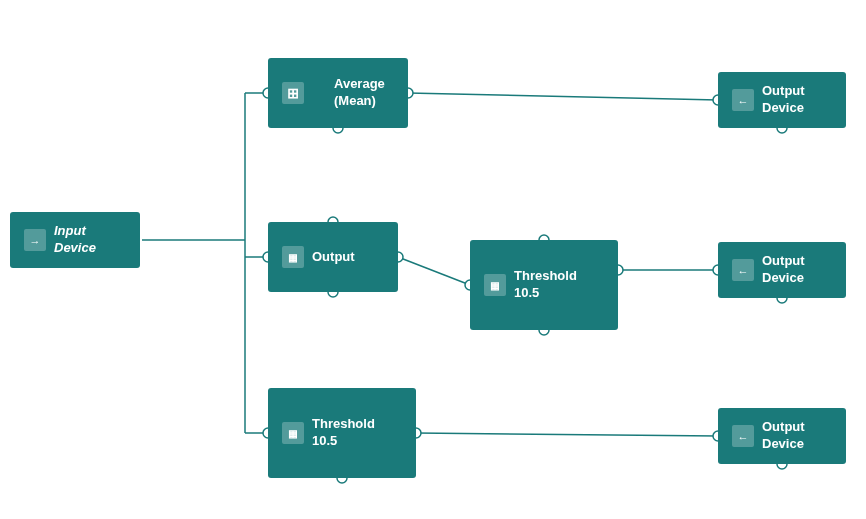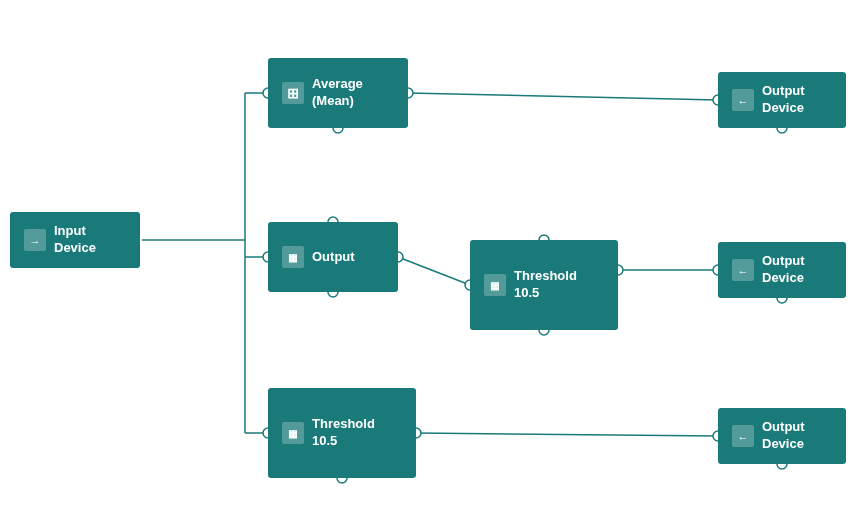--- a/index.html
+++ b/index.html
@@ -99,27 +99,27 @@
 
     <circle cx="342" cy="478" r="5" fill="white" stroke="#1a7a7a" stroke-width="1.5"></circle>
 
     <circle cx="782" cy="128" r="5" fill="white" stroke="#1a7a7a" stroke-width="1.5"></circle>
     <circle cx="782" cy="298" r="5" fill="white" stroke="#1a7a7a" stroke-width="1.5"></circle>
     <circle cx="782" cy="464" r="5" fill="white" stroke="#1a7a7a" stroke-width="1.5"></circle>
   </svg>
 
   <div class="node" style="left:10px; top:212px; width:130px; height:56px;">
     <div class="icon">→</div>
-    <div class="node-label" style="white-space:pre-line;">Input
+    <div class="node-label" style="white-space:pre-line;font-style:italic;">Input
 Device</div>
   </div>
 
   <div class="node" style="left:268px; top:58px; width:140px; height:70px;">
     <div class="icon" style="font-size:14px;">⊞</div>
-    <div class="node-label" style="white-space:pre-line;">Average
+    <div class="node-label" style="white-space:pre-line;margin-left:22px;">Average
 (Mean)</div>
   </div>
 
   <div class="node" style="left:268px; top:222px; width:130px; height:70px;">
     <div class="icon" style="font-size:10px;">▦</div>
     <div class="node-label">Output</div>
   </div>
 
   <div class="node" style="left:470px; top:240px; width:148px; height:90px;">
     <div class="icon" style="font-size:10px;">▦</div>

